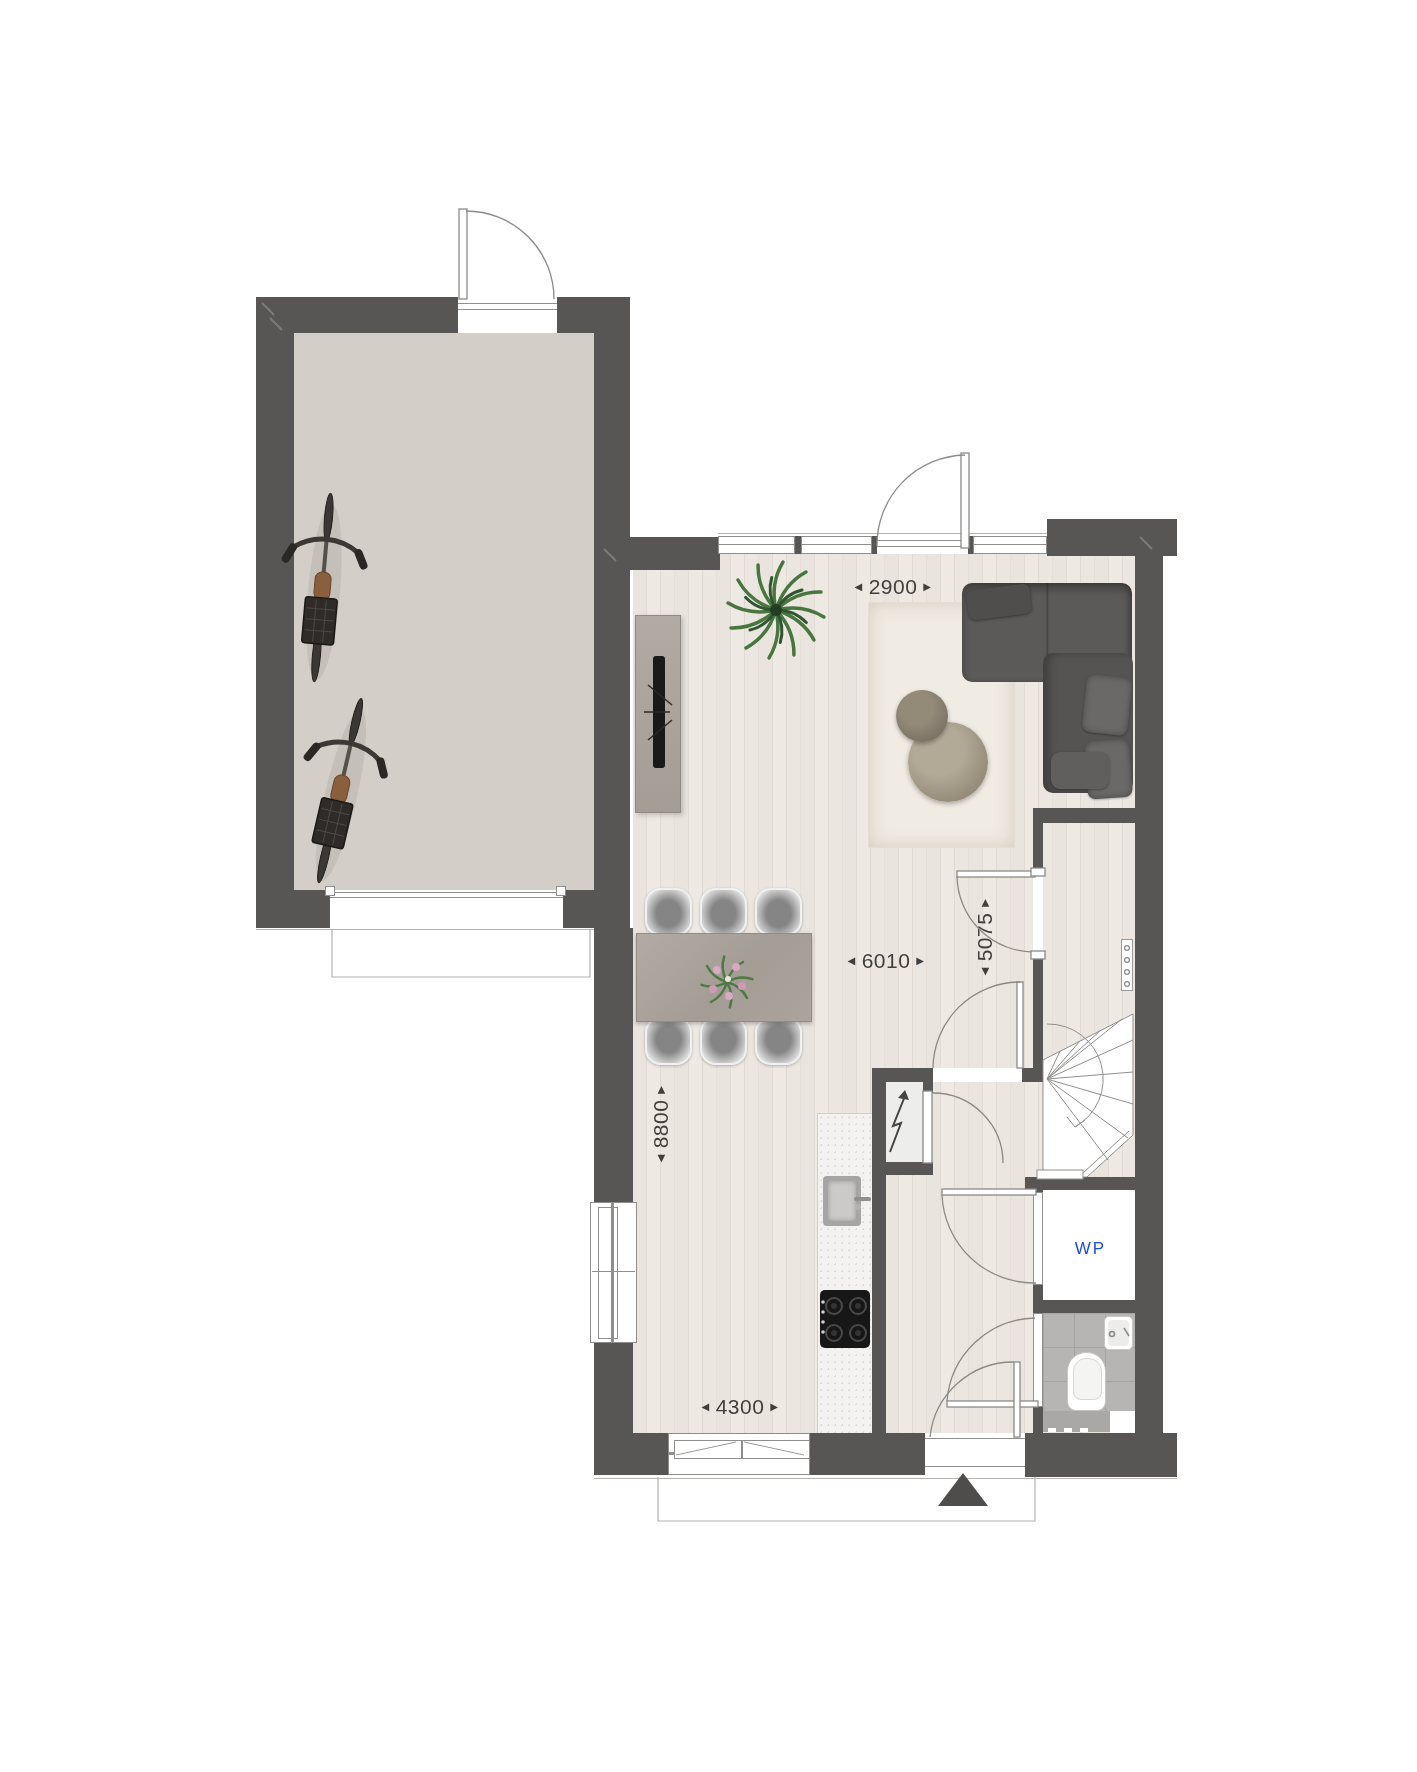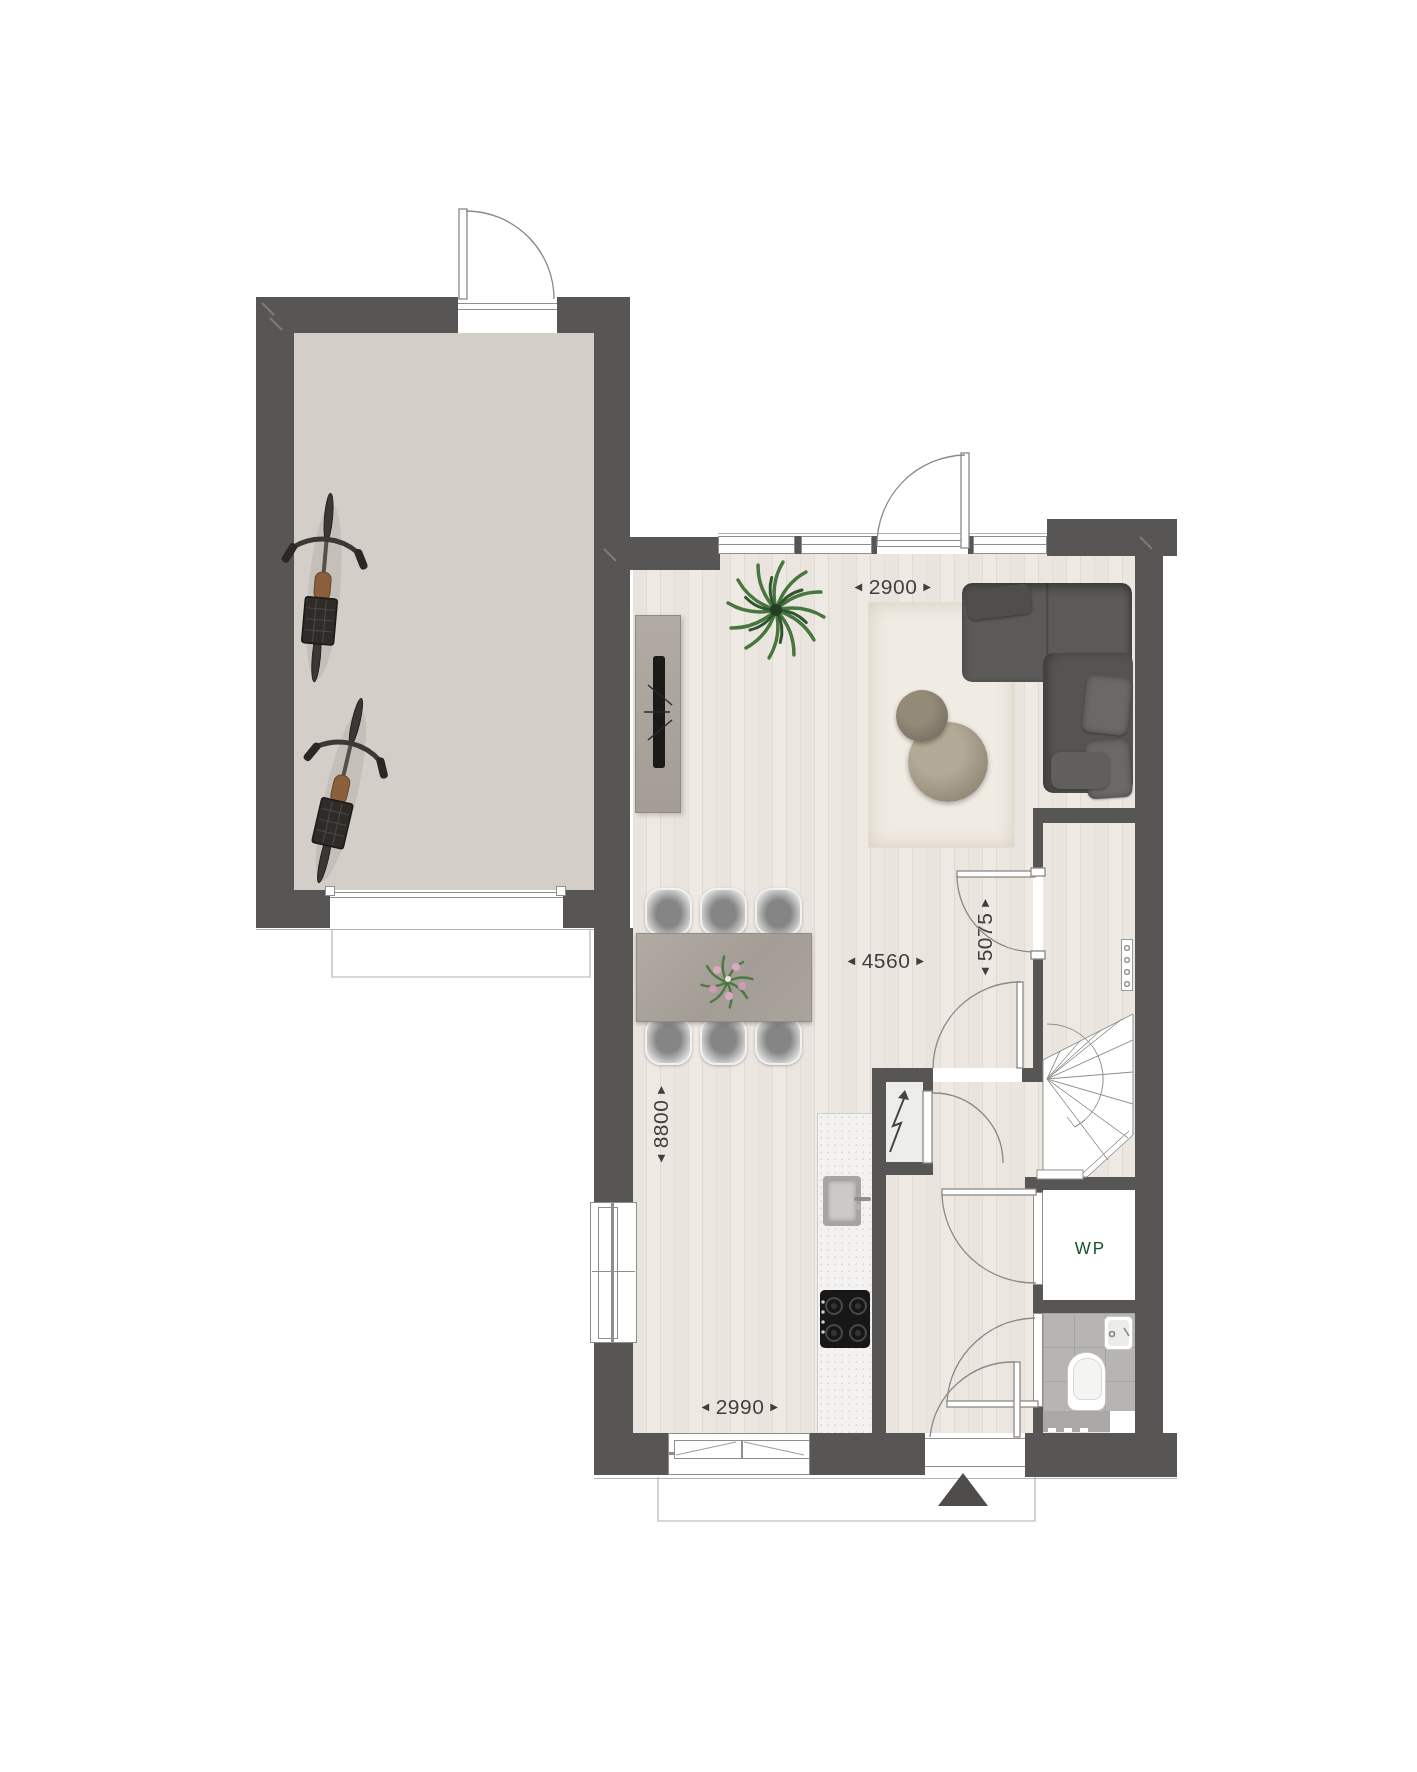--- a/index.html
+++ b/index.html
@@ -181,41 +181,41 @@
 
   <div class="abs" style="left:938px;top:1473px;width:0;height:0;border-left:25px solid transparent;border-right:25px solid transparent;border-bottom:33px solid var(--north);"></div>
 
   <div class="dim" style="left:848px;top:576px;width:90px;height:22px;">
     <span class="arr">◀</span>
     <span>2900</span>
     <span class="arr">▶</span>
   </div>
   <div class="dim" style="left:842px;top:950px;width:88px;height:22px;">
     <span class="arr">◀</span>
-    <span>4560</span>
+    <span>6010</span>
     <span class="arr">▶</span>
   </div>
   <div class="dim rot" style="left:930px;top:926px;width:110px;height:22px;">
     <span class="arr">◀</span>
     <span>5075</span>
     <span class="arr">▶</span>
   </div>
   <div class="dim rot" style="left:606px;top:1113px;width:110px;height:22px;">
     <span class="arr">◀</span>
     <span>8800</span>
     <span class="arr">▶</span>
   </div>
   <div class="dim" style="left:696px;top:1396px;width:88px;height:22px;">
     <span class="arr">◀</span>
-    <span>2990</span>
+    <span>4300</span>
     <span class="arr">▶</span>
   </div>
 
   <div class="abs" style="left:1058px;top:1237px;width:65px;height:24px;display:flex;align-items:center;justify-content:center;
-              font-size:17px;letter-spacing:2px;color:#14532d;">
+              font-size:17px;letter-spacing:2px;color:#1d4ed8;">
       <span>WP</span>
     </div>
 
   <svg width="1417" height="1772" style="position:absolute;left:0;top:0;pointer-events:none;" xmlns="http://www.w3.org/2000/svg">
     <defs>
       <g id="bike">
         <ellipse cx="2" cy="0" rx="16" ry="88" fill="rgba(0,0,0,0.07)"></ellipse>
         <ellipse cx="0" cy="-75" rx="4" ry="24" fill="#3a3734" stroke="#23201e" stroke-width="1"></ellipse>
         <ellipse cx="0" cy="64" rx="4" ry="26" fill="#3a3734" stroke="#23201e" stroke-width="1"></ellipse>
         <line x1="0" y1="-52" x2="0" y2="-12" stroke="#55504a" stroke-width="4"></line>

